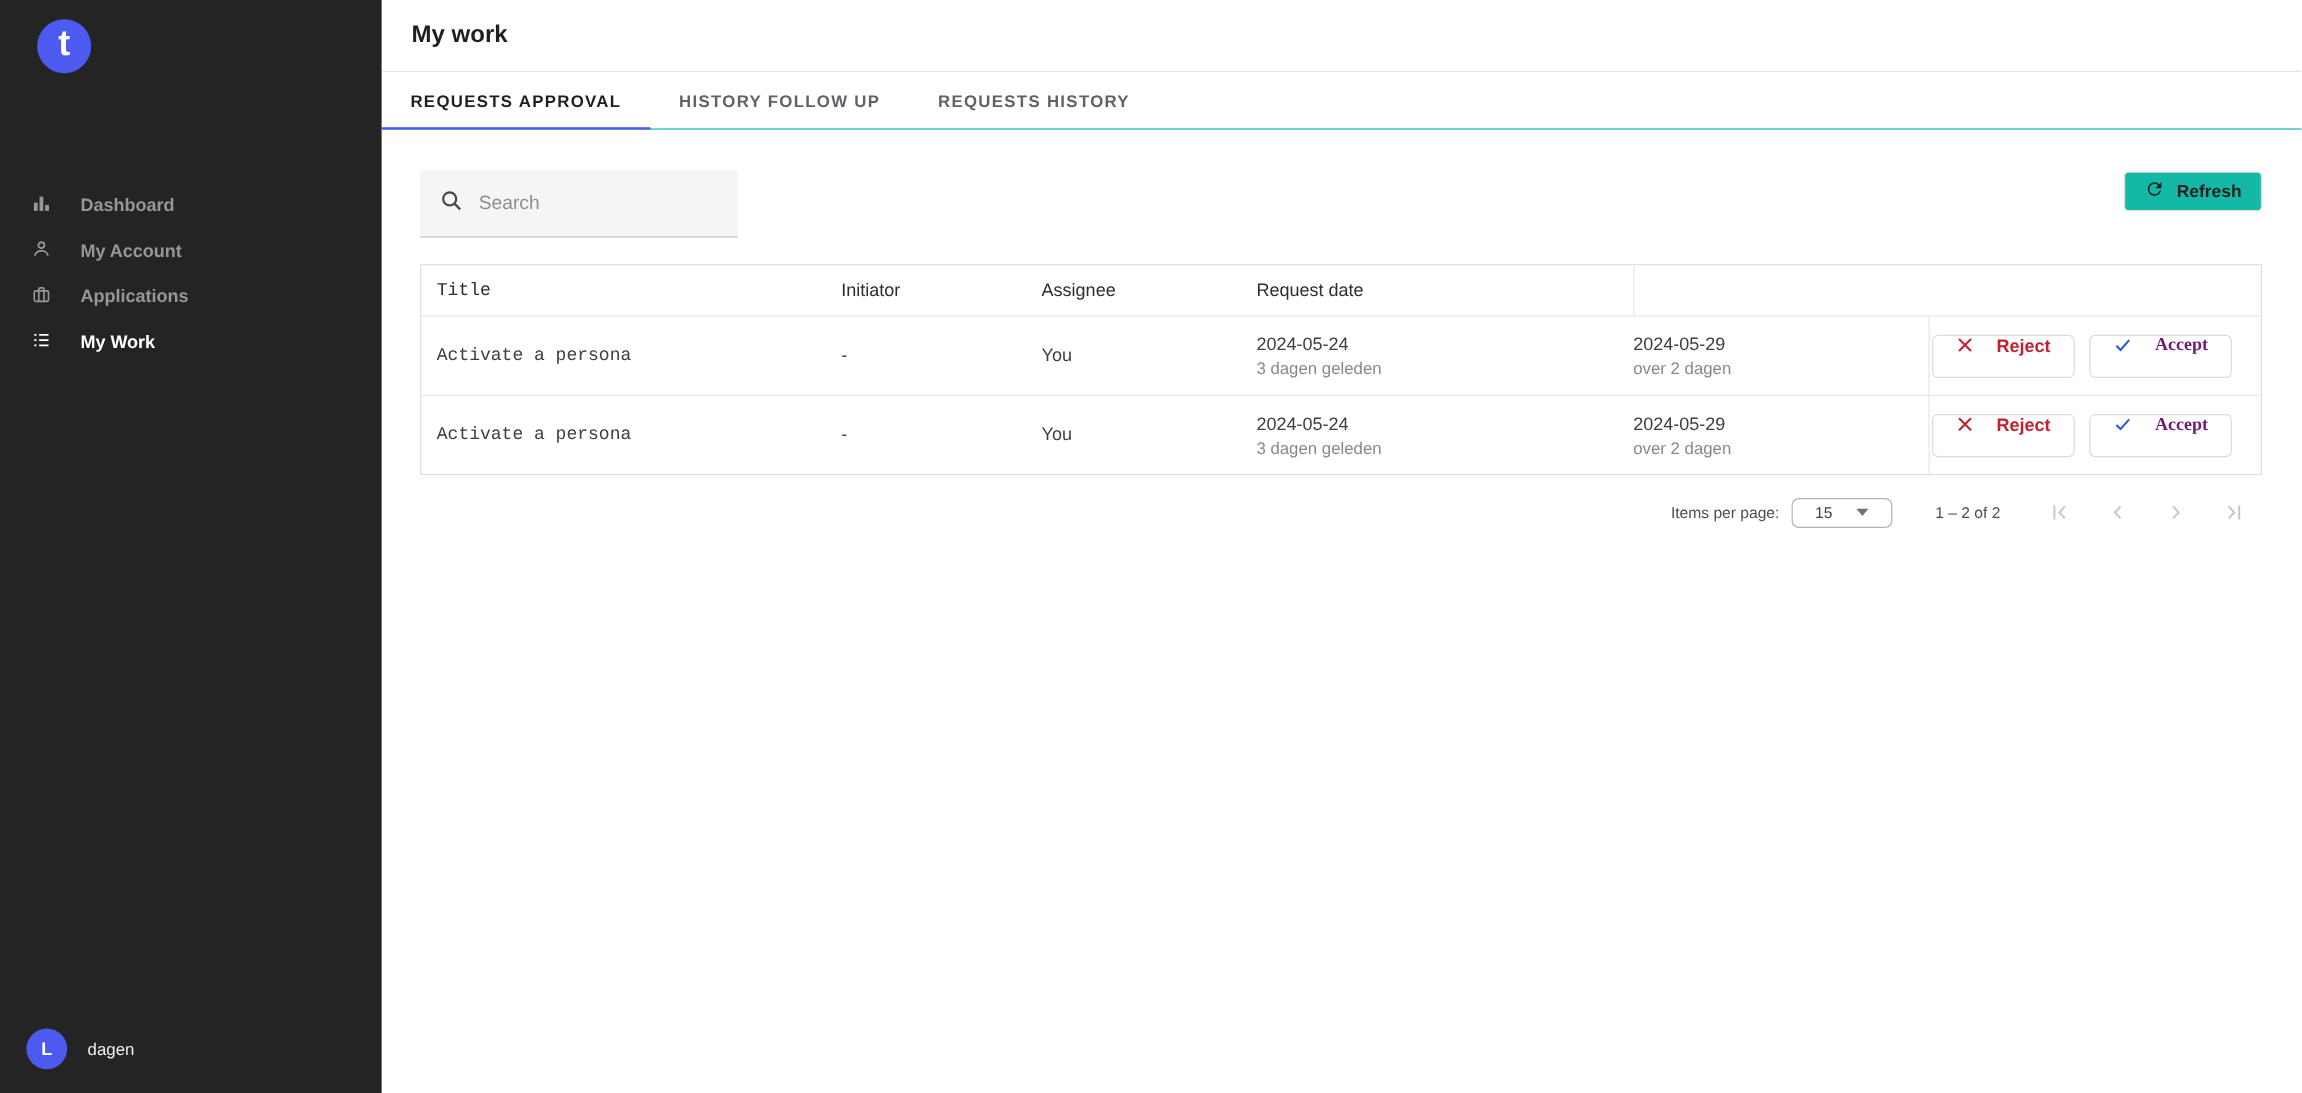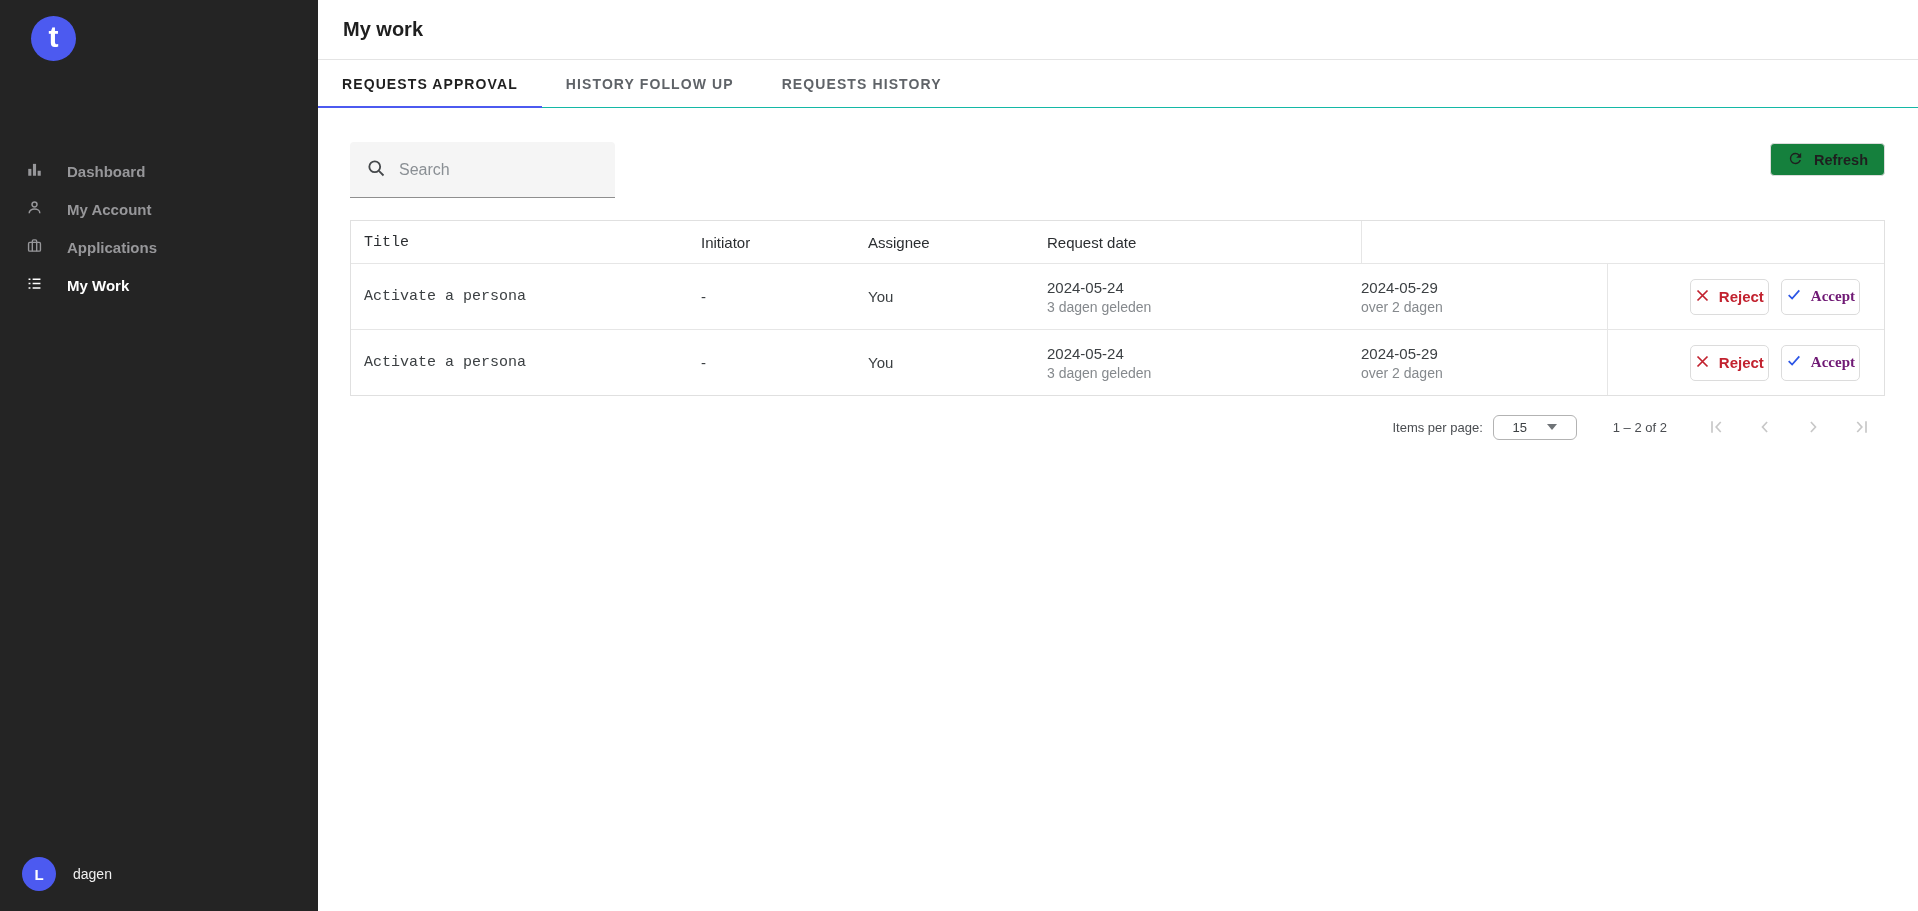--- a/index.html
+++ b/index.html
@@ -96,21 +96,21 @@
   .search-box input {
     border:none; outline:none; background:transparent;
     font-family:"Liberation Sans", sans-serif;
     font-size:16px; color:#3c4043; width:100%;
   }
   .search-box input::placeholder { color:#8a8f94; }
 
   .refresh-btn {
     margin-top:1px;
     height:33px; padding:0 16px;
-    background:#15803d; border:1px solid #dcdcdc; border-radius:4px;
+    background:#14b8a6; border:1px solid #dcdcdc; border-radius:4px;
     display:inline-flex; align-items:center; gap:10px;
     font-family:"Liberation Sans", sans-serif;
     font-size:14.5px; font-weight:600; color:#1f1f1f; cursor:pointer;
   }
 
   
   .table { margin-top:22px; width:1535px; border:1px solid #e0e0e0; }
   .tr {
     display:grid;
     grid-template-columns:350px 167px 179px 314px 246px 267px;
@@ -122,23 +122,23 @@
   .th { font-weight:500; color:#2b2e31; }
   .th-sort { flex-direction:row; align-items:center; gap:10px; }
   .sub { font-size:14px; color:#85898d; margin-top:3px; }
   .actions-cell {
     border-left:1px solid #e6e6e6;
     display:flex; flex-direction:row; align-items:center; justify-content:flex-end;
     gap:12px; padding-right:14px;
   }
   .row-btn {
     height:36px; border-radius:5px; border:1px solid #dcdcdc; background:#fff;
-    display:inline-flex; align-items:center; justify-content:center; gap:9px;
+    display:inline-flex; justify-content:center; gap:19px;
     font-family:"Liberation Sans", sans-serif;
-    font-size:15px; font-weight:600; cursor:pointer; padding:0 4px;
+    font-size:15px; font-weight:600; cursor:pointer; padding:0 19px;
   }
   .row-btn.reject { color:#c2222f; }
   .row-btn.accept { color:#701a75;font-family:Liberation Serif, serif; }
 
   
   .paginator {
     margin-top:8px; height:46px; width:1535px;
     display:flex; align-items:center; justify-content:flex-end;
     color:#4a4d51; font-size:13px;
   }

